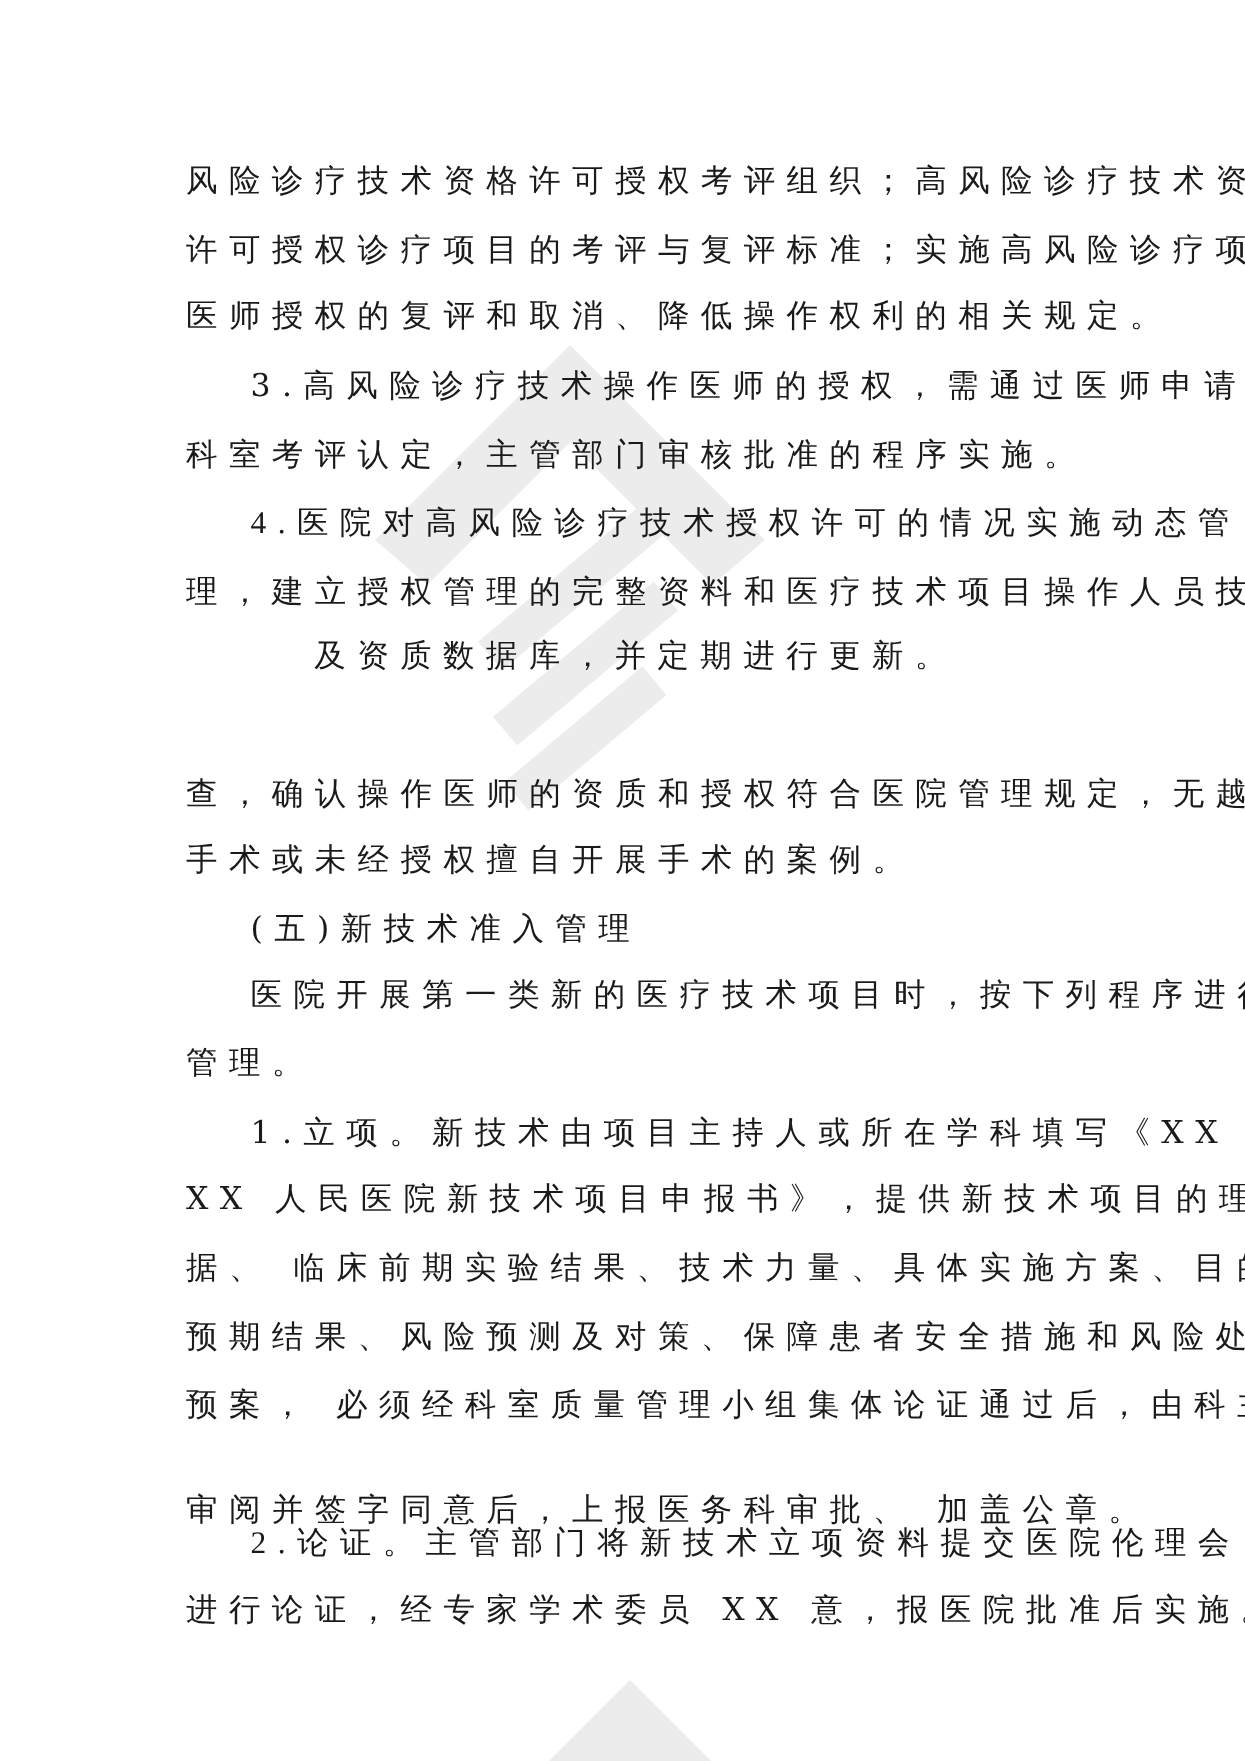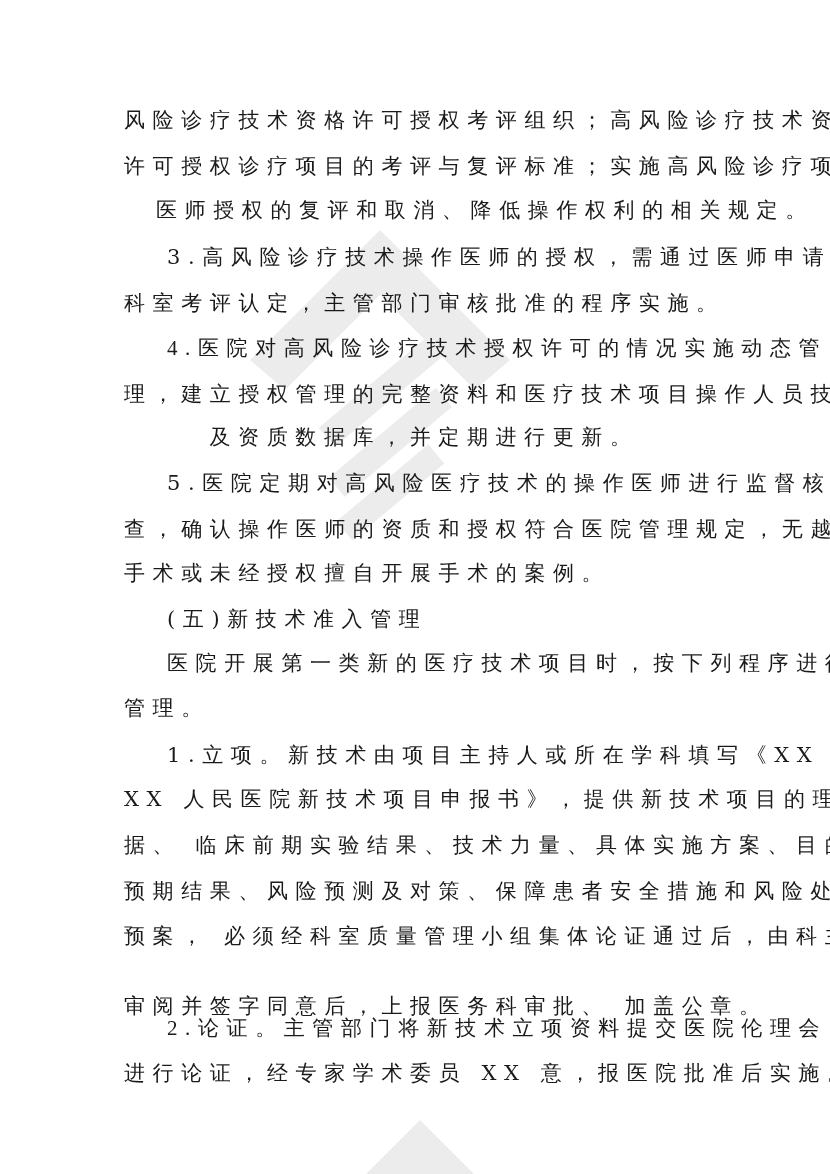--- a/index.html
+++ b/index.html
@@ -41,27 +41,26 @@
     </g>
   </svg>
   <svg class="watermark" style="left:290px; top:1120px;" width="260" height="120" viewBox="0 0 260 120">
     <g fill="#000">
       <polygon points="130,0 260,130 225,160 130,65 35,160 0,130"></polygon>
     </g>
   </svg>
 
   <div class="line" style="top:106px;">风险诊疗技术资格许可授权考评组织；高风险诊疗技术资格</div>
   <div class="line" style="top:152px;">许可授权诊疗项目的考评与复评标准；实施高风险诊疗项目</div>
-  <div class="line" style="top:196px;margin-left:32px;">医师授权的复评和取消、降低操作权利的相关规定。</div>
+  <div class="line" style="top:196px;">医师授权的复评和取消、降低操作权利的相关规定。</div>
   <div class="line indent" style="top:243px;">3.高风险诊疗技术操作医师的授权，需通过医师申请、</div>
   <div class="line" style="top:289px;text-align:center;">科室考评认定，主管部门审核批准的程序实施。</div>
   <div class="line indent" style="top:334px;font-family:Liberation Serif, serif;">4.医院对高风险诊疗技术授权许可的情况实施动态管</div>
   <div class="line" style="top:380px;">理，建立授权管理的完整资料和医疗技术项目操作人员技能</div>
   <div class="line" style="top:423px;text-align:center;">及资质数据库，并定期进行更新。</div>
-  <div class="line indent" style="top:469px;">5.医院定期对高风险医疗技术的操作医师进行监督核</div>
   <div class="line" style="top:515px;">查，确认操作医师的资质和授权符合医院管理规定，无越级</div>
   <div class="line" style="top:559px;">手术或未经授权擅自开展手术的案例。</div>
   <div class="line indent" style="top:605px;">(五)新技术准入管理</div>
   <div class="line indent" style="top:649px;">医院开展第一类新的医疗技术项目时，按下列程序进行</div>
   <div class="line" style="top:694px;">管理。</div>
   <div class="line indent" style="top:741px;">1.立项。新技术由项目主持人或所在学科填写《XX 市</div>
   <div class="line" style="top:785px;">XX 人民医院新技术项目申报书》，提供新技术项目的理论依</div>
   <div class="line" style="top:831px;">据、 临床前期实验结果、技术力量、具体实施方案、目的、</div>
   <div class="line" style="top:877px;">预期结果、风险预测及对策、保障患者安全措施和风险处置</div>
   <div class="line" style="top:922px;">预案， 必须经科室质量管理小组集体论证通过后，由科主任</div>

